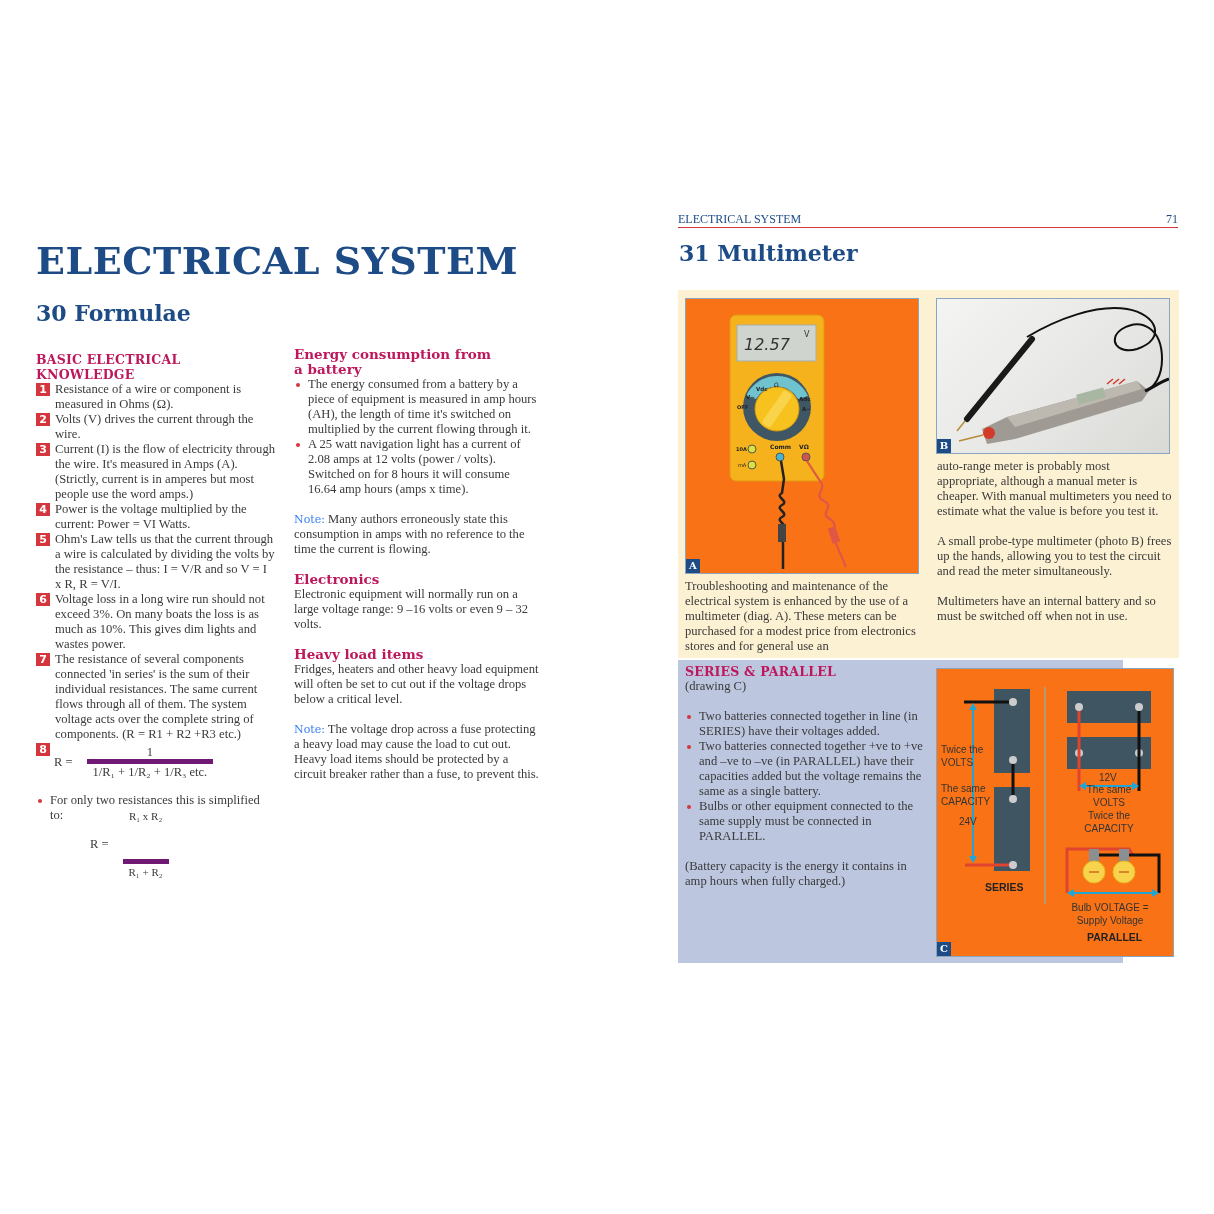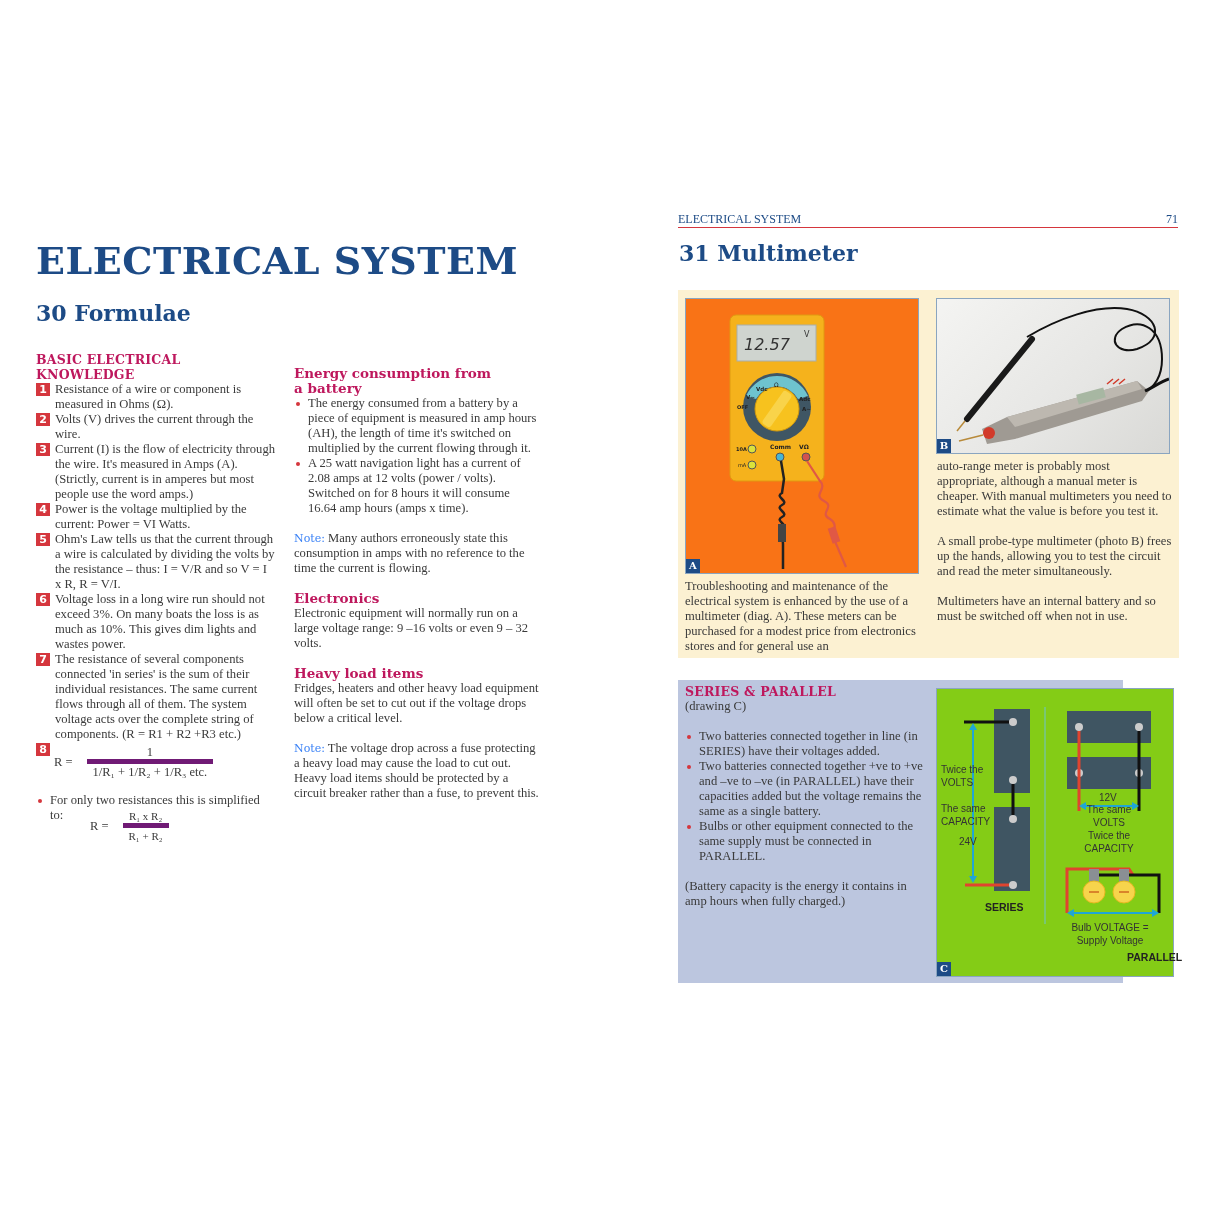--- a/index.html
+++ b/index.html
@@ -8,57 +8,57 @@
 
   .serif-bold { font-family: "DejaVu Serif", "Liberation Serif", serif; font-weight: bold; color: #1d4b86; }
 
   .title-main { position: absolute; left: 36px; top: 238px; font-size: 38px; letter-spacing: 0.5px; }
   .sec-title { position: absolute; font-size: 22px; }
   .sec30 { left: 36px; top: 300px; }
   .sec31 { left: 679px; top: 240px; font-size: 22px; }
 
   .col { position: absolute; font-size: 12.6px; line-height: 15px; color: #3a3a3a; }
   .col-a { left: 36px; top: 352px; width: 240px; }
-  .col-b { left: 294px; top: 366px; width: 245px; }
+  .col-b { left: 294px; top: 347px; width: 245px; }
 
   .h-sub { font-family: "DejaVu Serif", "Liberation Serif", serif; font-weight: bold; color: #be185d; font-size: 13.5px; line-height: 15px; }
   .h-caps { font-size: 12.5px; letter-spacing: 0.2px; }
 
   .num-item { position: relative; padding-left: 19px; }
   .num-badge { position: absolute; left: 0; top: 1px; width: 14px; height: 13px; background: #d5363d; color: #fff; font-family: "DejaVu Sans", sans-serif; font-weight: bold; font-size: 11px; line-height: 13px; text-align: center; }
 
   .bullet { position: relative; padding-left: 14px; }
   .bullet::before { content: ""; position: absolute; left: 2px; top: 6px; width: 4px; height: 4px; border-radius: 50%; background: #d5363d; }
 
   .formula { display: flex; align-items: center; margin: 4px 0 0 18px; font-size: 12.5px; }
   .frac { display: inline-flex; flex-direction: column; align-items: center; margin-left: 14px; }
   .frac .top { padding: 0 6px; line-height: 13px; }
   .frac .bot { border-top: 5px solid #701a75; padding: 1px 6px 0; line-height: 14px; }
-  .frac-small { font-size: 11px; }
+  .frac-small { font-size: 11px; gap: 36px; }
 
   .note-label { font-family: "DejaVu Serif", serif; font-weight: normal; color: #3b82f6; font-size: 11px; }
 
   .gap { height: 15px; }
 
   
   .running-head { position: absolute; left: 678px; top: 212px; width: 500px; height: 16px; border-bottom: 1.5px solid #d5363d; font-size: 12px; color: #1d4b86; }
   .running-head .page-no { position: absolute; right: 0; top: 0; color: #1d4b86; }
 
   .yellow-box { position: absolute; left: 678px; top: 290px; width: 501px; height: 368px; background: #fcf1d2; }
   .fig-a { position: absolute; left: 7px; top: 8px; width: 234px; height: 276px; background: #f97316; border: 1px solid #8aa5c0; }
   .fig-b { position: absolute; left: 258px; top: 8px; width: 234px; height: 156px; border: 1px solid #8aa5c0; background: linear-gradient(135deg, #f4f4f2 0%, #e6e6e4 60%, #d9d9d6 100%); overflow: hidden; }
   .fig-label { position: absolute; left: 0; bottom: 0; width: 14px; height: 14px; background: #1d4b86; color: #fff; font-family: "DejaVu Serif", serif; font-weight: bold; font-size: 10px; line-height: 14px; text-align: center; }
 
   .ytext { position: absolute; font-size: 12.6px; line-height: 15px; color: #3a3a3a; }
   .ytext-a { left: 7px; top: 289px; width: 240px; }
   .ytext-b { left: 259px; top: 169px; width: 236px; }
 
-  .blue-box { position: absolute; left: 678px; top: 680px; width: 445px; height: 303px; background: #bcc6df; }
+  .blue-box { position: absolute; left: 678px; top: 660px; width: 445px; height: 303px; background: #bcc6df; }
   .blue-text { position: absolute; left: 7px; top: 4px; width: 240px; font-size: 12.6px; line-height: 15px; color: #3a3a3a; }
-  .fig-c { position: absolute; left: 258px; top: 8px; width: 238px; height: 289px; background: #84cc16; border: 1px solid #8aa5c0; }
+  .fig-c { position: absolute; left: 258px; top: 8px; width: 238px; height: 289px; background: #f97316; border: 1px solid #8aa5c0; }
   .fig-c .diag-txt { position: absolute; font-family: "Liberation Sans", "DejaVu Sans", sans-serif; font-size: 10px; line-height: 13px; color: #333; }
   .fig-c .diag-bold { font-weight: bold; font-size: 10.5px; color: #222; }
 </style>
 </head>
 <body>
 
 <div class="title-main serif-bold">ELECTRICAL SYSTEM</div>
 <div class="sec-title sec30 serif-bold">30 Formulae</div>
 
 <div class="col col-a">
@@ -246,16 +246,16 @@
     <div class="diag-txt" style="left:140px;top:114px;width:64px;text-align:center;">
       <div>The same</div>
       <div>VOLTS</div>
       <div>Twice the</div>
       <div>CAPACITY</div>
     </div>
     <div class="diag-txt" style="left:130px;top:232px;width:86px;text-align:center;">
       <div>Bulb VOLTAGE =</div>
       <div>Supply Voltage</div>
     </div>
-    <div class="diag-txt diag-bold" style="left:150px;top:262px;margin-left:40px;">PARALLEL</div>
+    <div class="diag-txt diag-bold" style="left:150px;top:262px;">PARALLEL</div>
     <div class="fig-label">C</div>
   </div>
 </div>
 
 </body></html>

